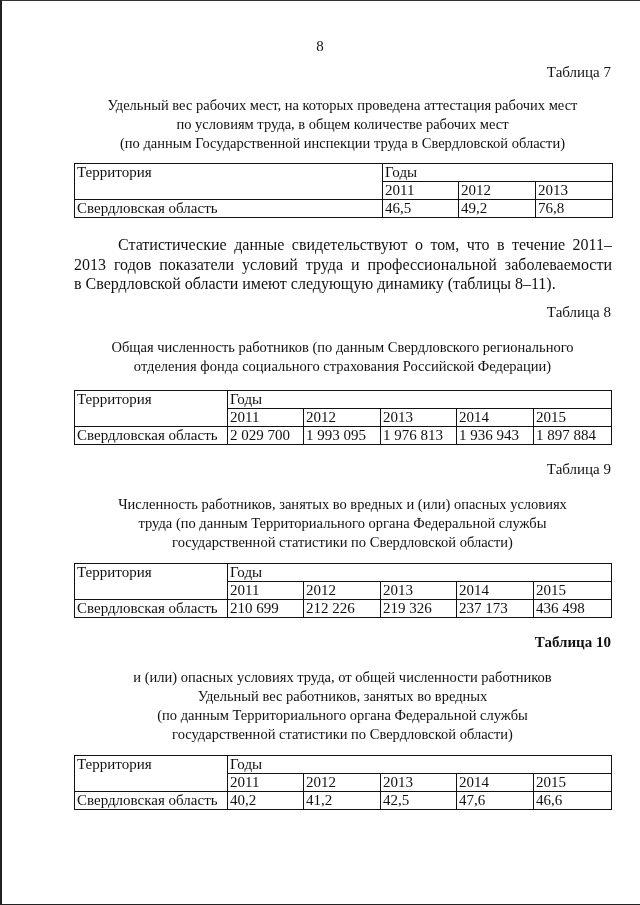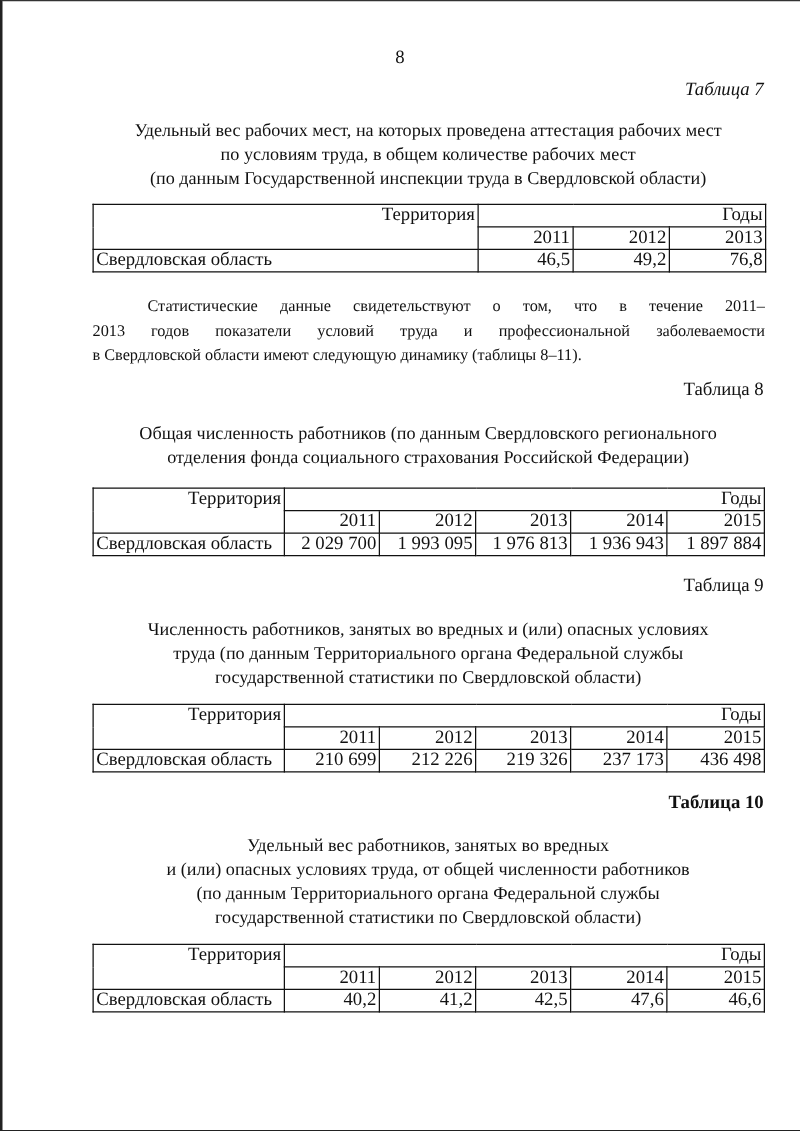--- a/index.html
+++ b/index.html
@@ -37,60 +37,60 @@
   }
   .table-title {
     left: 70px; width: 545px;
     text-align: center;
     font-weight: normal;
     font-size: 14.5px;
     line-height: 19px;
   }
   .para {
     left: 74px; width: 538px;
-    font-size: 13px;
+    font-size: 16px;
     line-height: 19.5px;
     text-align: justify;
   }
   .para .line { display: block; }
   .para .line.justify { text-align-last: justify; }
   .para .line.indent { text-indent: 44px; }
 
   table.doc-table {
     position: absolute;
     border-collapse: collapse;
     font-size: 15px;
     table-layout: fixed;
   }
   table.doc-table td {
     border: 1px solid #111;
     padding: 0 2px;
     height: 17px;
     line-height: 17px;
-    text-align: right;
+    text-align: left;
     white-space: nowrap;
     overflow: hidden;
   }
   table.doc-table td.terr-head {
     vertical-align: top;
   }
   table.doc-table td.region {
     text-align: left;
     padding-left: 2px;
     margin-top: 37px;
   }
 </style>
 </head>
 <body>
 
 <div class="page-frame"></div>
 
 <div class="abs page-number">8</div>
 
-<div class="abs table-label" style="top:64px;font-style:italic;">Таблица 7</div>
+<div class="abs table-label" style="top:64px;">Таблица 7</div>
 
 <div class="abs table-title" style="top:96px;">
   <div>Удельный вес рабочих мест, на которых проведена аттестация рабочих мест</div>
   <div>по условиям труда, в общем количестве рабочих мест</div>
   <div>(по данным Государственной инспекции труда в Свердловской области)</div>
 </div>
 
 <table class="doc-table" style="left:74px; top:163px; width:538px;">
   <colgroup>
     <col style="width:308px">
@@ -198,22 +198,22 @@
     <td>219 326</td>
     <td>237 173</td>
     <td>436 498</td>
   </tr>
 </tbody>
   </table>
 
 <div class="abs table-label" style="top:634px;font-weight:bold;">Таблица 10</div>
 
 <div class="abs table-title" style="top:668px;">
+  <div>и (или) опасных условиях труда, от общей численности работников</div>
   <div>Удельный вес работников, занятых во вредных</div>
-  <div>и (или) опасных условиях труда, от общей численности работников</div>
   <div>(по данным Территориального органа Федеральной службы</div>
   <div>государственной статистики по Свердловской области)</div>
 </div>
 
 <table class="doc-table" style="left:74px; top:755px; width:537px;">
   <colgroup>
     <col style="width:153px">
     <col style="width:76px">
     <col style="width:77px">
     <col style="width:76px">

